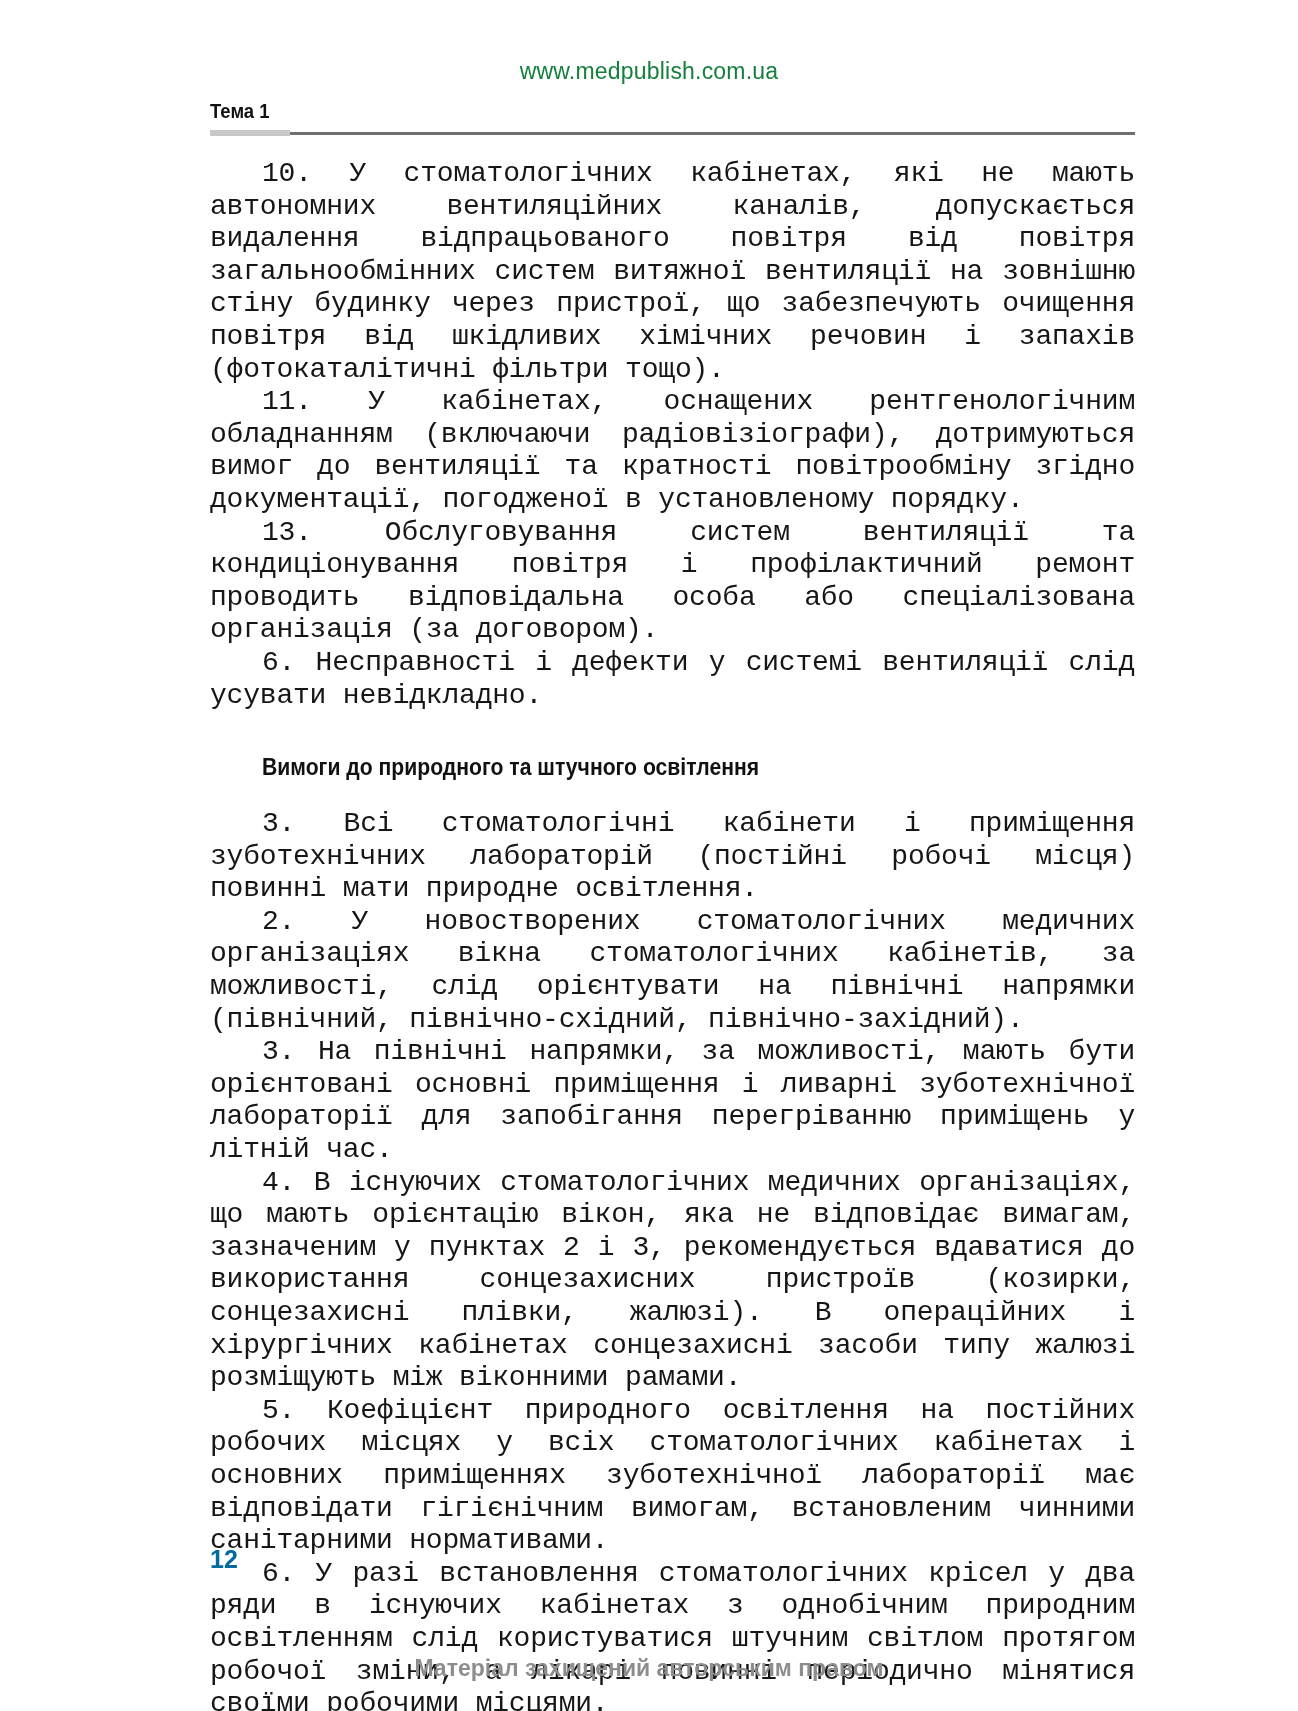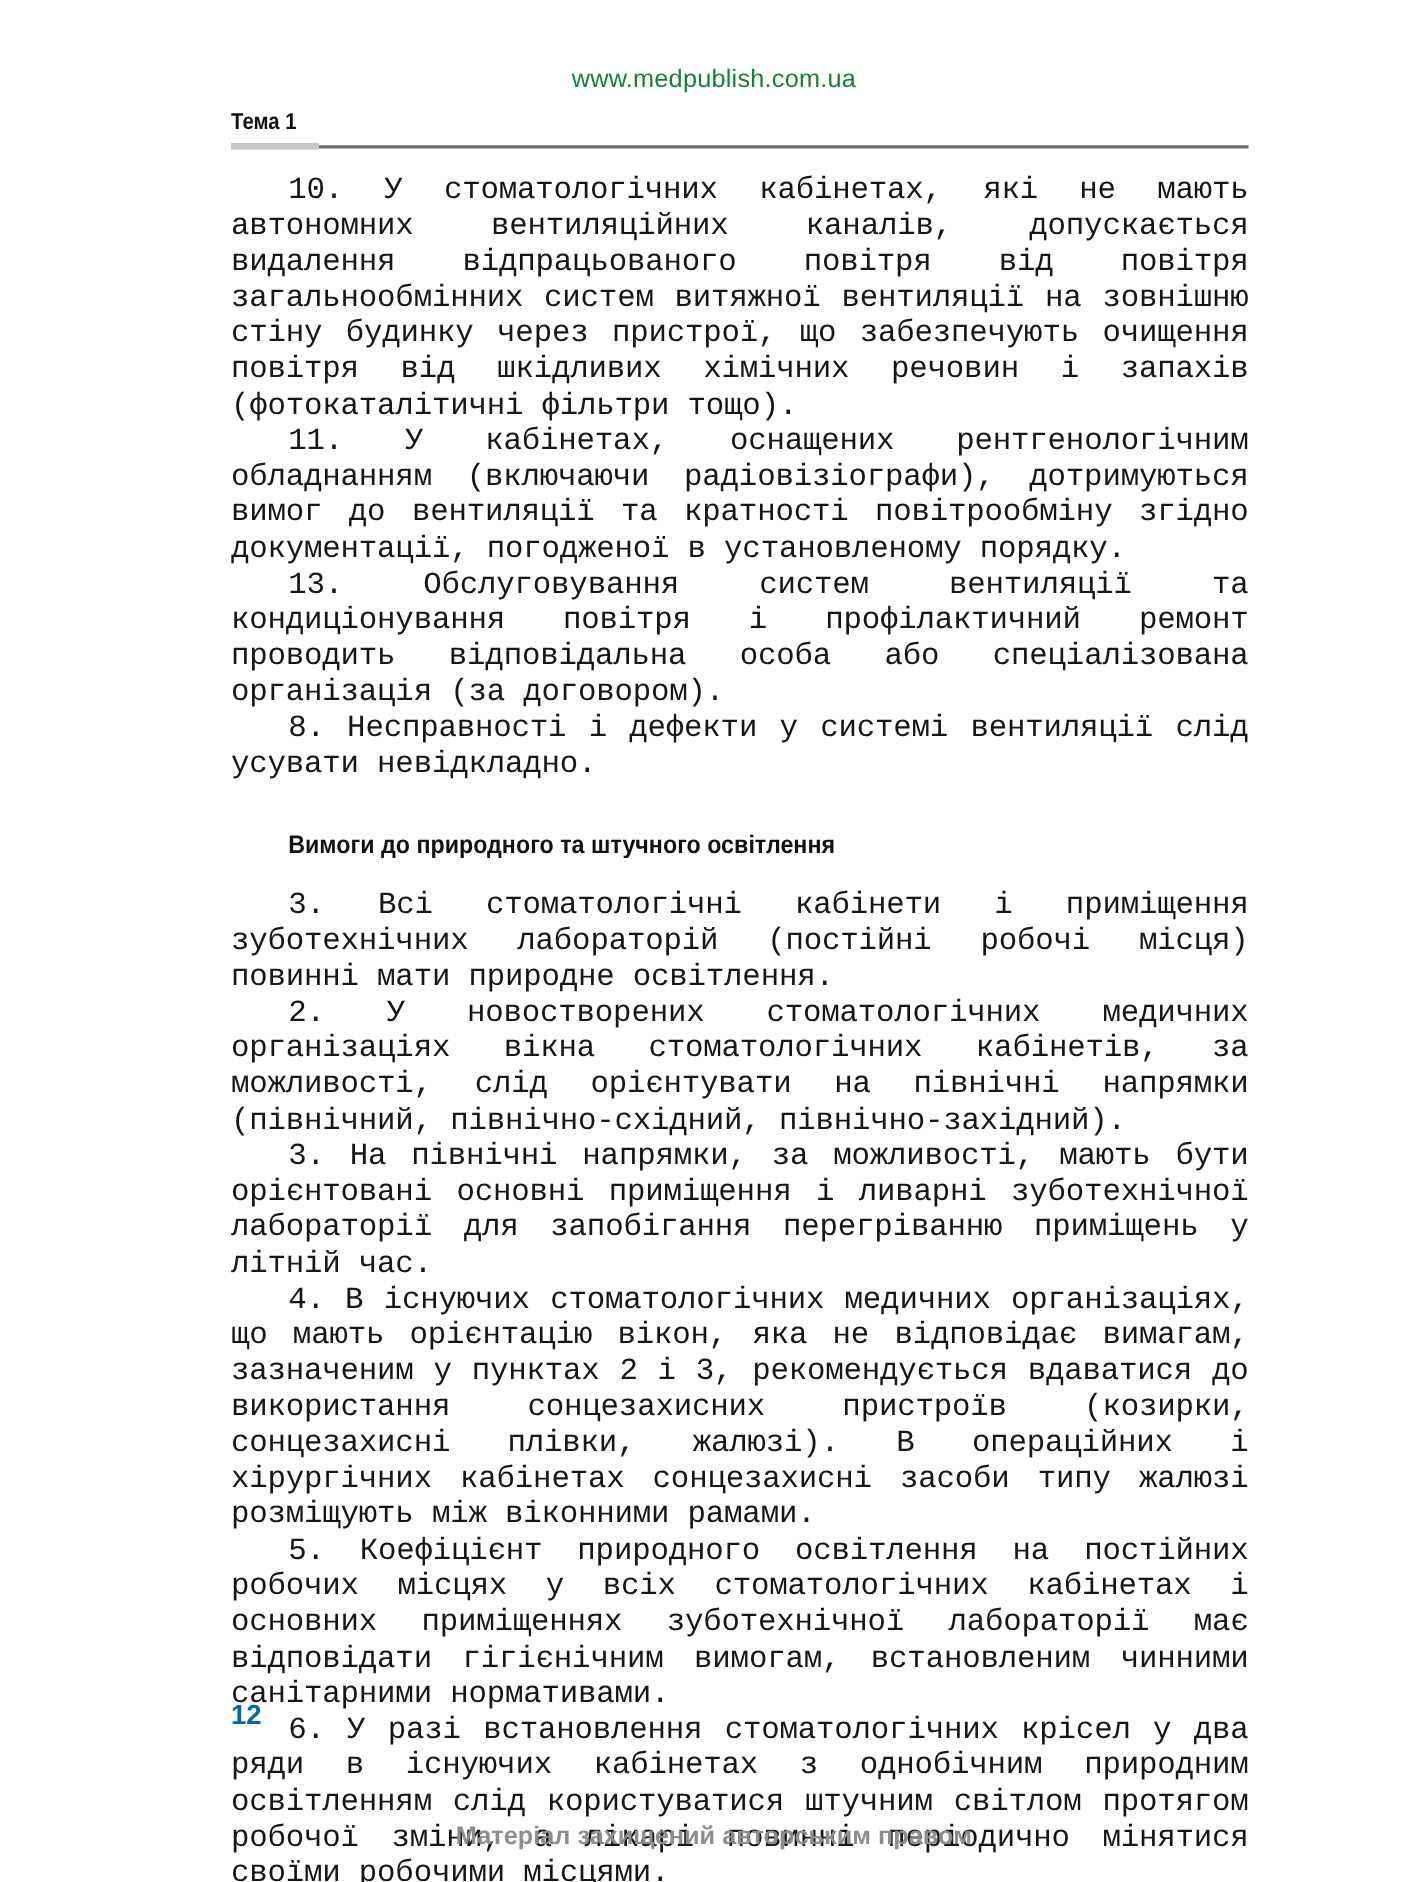--- a/index.html
+++ b/index.html
@@ -115,21 +115,21 @@
   <div class="running-head-title">Тема 1</div>
   <div class="running-head-rule">
     <div class="accent"></div>
   </div>
 </div>
 
 <div class="page-body">
   <p>10. У стоматологічних кабінетах, які не мають автономних вентиляційних каналів, допускається видалення відпрацьованого повітря від повітря загальнообмінних систем витяжної вентиляції на зовнішню стіну будинку через пристрої, що забезпечують очищення повітря від шкідливих хімічних речовин і запахів (фотокаталітичні фільтри тощо).</p>
   <p>11. У кабінетах, оснащених рентгенологічним обладнанням (включаючи радіовізіографи), дотримуються вимог до вентиляції та кратності повітрообміну згідно документації, погодженої в установленому порядку.</p>
   <p>13. Обслуговування систем вентиляції та кондиціонування повітря і профілактичний ремонт проводить відповідальна особа або спеціалізована організація (за договором).</p>
-  <p>8. Несправності і дефекти у системі вентиляції слід усувати невідкладно.</p>
+  <p>6. Несправності і дефекти у системі вентиляції слід усувати невідкладно.</p>
 
   <div class="section-heading">Вимоги до природного та штучного освітлення</div>
 
   <p>3. Всі стоматологічні кабінети і приміщення зуботехнічних лабораторій (постійні робочі місця) повинні мати природне освітлення.</p>
   <p>2. У новостворених стоматологічних медичних організаціях вікна стоматологічних кабінетів, за можливості, слід орієнтувати на північні напрямки (північний, північно-східний, північно-західний).</p>
   <p>3. На північні напрямки, за можливості, мають бути орієнтовані основні приміщення і ливарні зуботехнічної лабораторії для запобігання перегріванню приміщень у літній час.</p>
   <p>4. В існуючих стоматологічних медичних організаціях, що мають орієнтацію вікон, яка не відповідає вимагам, зазначеним у пунктах 2 і 3, рекомендується вдаватися до використання сонцезахисних пристроїв (козирки, сонцезахисні плівки, жалюзі). В операційних і хірургічних кабінетах сонцезахисні засоби типу жалюзі розміщують між віконними рамами.</p>
   <p>5. Коефіцієнт природного освітлення на постійних робочих місцях у всіх стоматологічних кабінетах і основних приміщеннях зуботехнічної лабораторії має відповідати гігієнічним вимогам, встановленим чинними санітарними нормативами.</p>
   <p>6. У разі встановлення стоматологічних крісел у два ряди в існуючих кабінетах з однобічним природним освітленням слід користуватися штучним світлом протягом робочої зміни, а лікарі повинні періодично мінятися своїми робочими місцями.</p>
 </div>

